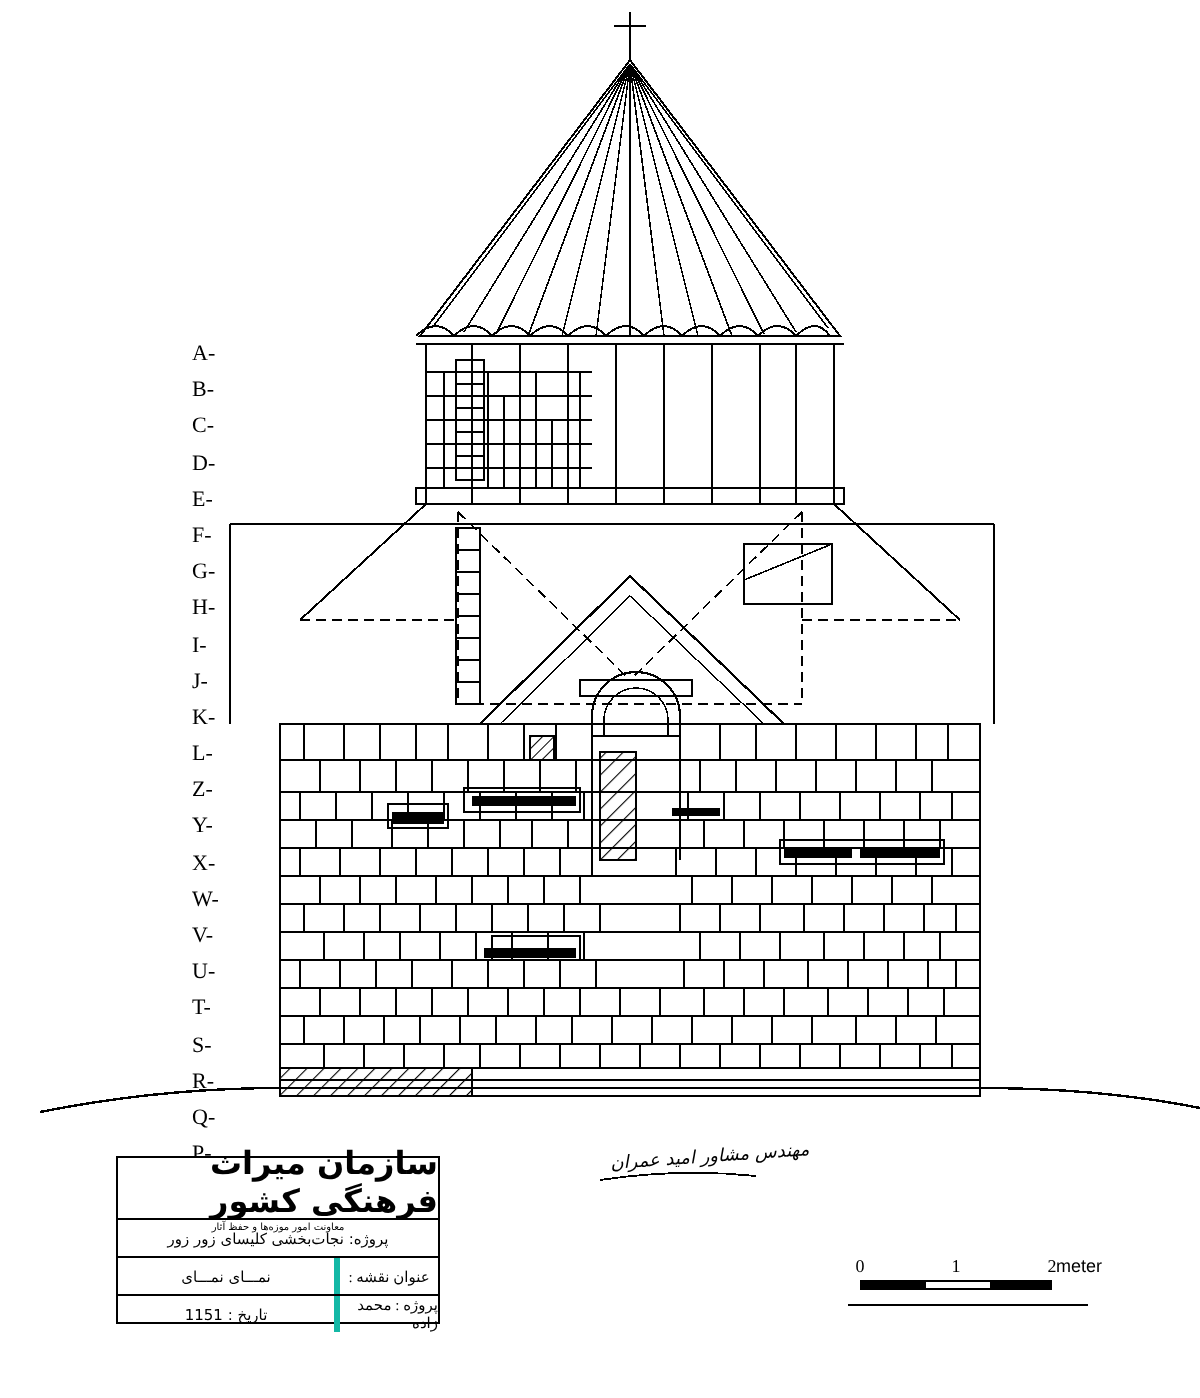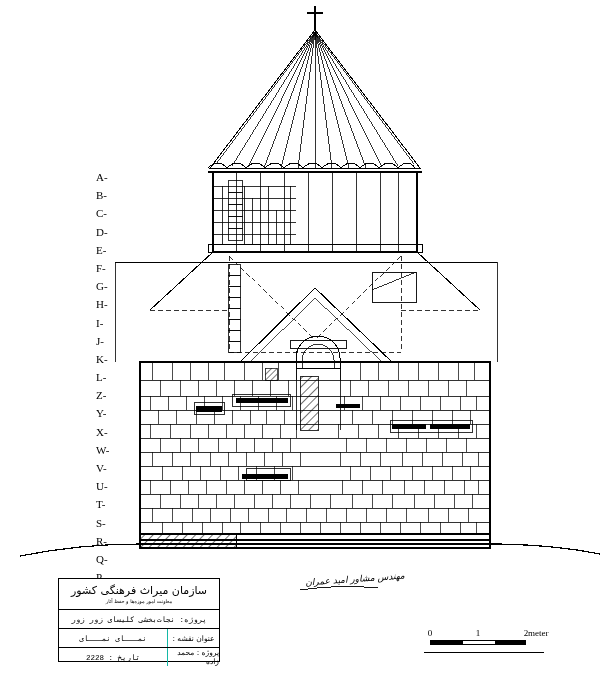--- a/index.html
+++ b/index.html
@@ -57,52 +57,52 @@
   .tb-head {
     height: 30px;
     border-bottom: 1px solid #000;
     display: flex;
     flex-direction: column;
     align-items: center;
     justify-content: center;
     gap: 1px;
   }
   .tb-head .org {
-    font-size: 11px;
-    font-weight: normal;
+    font-size: 16px;
+    font-weight: bold;
     letter-spacing: .5px;
   }
   .tb-head .sub {
     font-size: 5px;
   }
   .tb-row {
     height: 18px;
     border-bottom: 1px solid #000;
     display: flex;
     align-items: center;
     font-size: 7.5px;
   }
   .tb-row:last-child { border-bottom: none; }
   .tb-key {
     width: 52px;
     height: 100%;
-    border-left: 1px solid #14b8a6;
+    border-left: 3px solid #14b8a6;
     display: flex;
     align-items: center;
     justify-content: center;
     box-sizing: border-box;
+    font-family: Liberation Serif, serif;
   }
   .tb-val {
     flex: 1;
     display: flex;
     align-items: center;
     justify-content: center;
     padding: 0 2px;
     box-sizing: border-box;
-    font-family: Liberation Mono, monospace;
   }
   .tb-row.split .tb-val { justify-content: center; }
   .signature {
     position: absolute;
     left: 300px;
     top: 574px;
     width: 110px;
     text-align: center;
     font-family: "DejaVu Sans", sans-serif;
     font-size: 9px;
@@ -140,21 +140,21 @@
     top: -2px;
     font-size: 9px;
     font-family: "Liberation Serif", serif;
     transform: translateX(-50%);
   }
   .scalebar .unit {
     position: absolute;
     left: 104px;
     top: -2px;
     font-size: 9px;
-    font-family: Liberation Serif, serif;
+    font-family: Liberation Sans, sans-serif;
   }
   .scalebar .rule {
     position: absolute;
     left: 0;
     top: 22px;
     width: 120px;
     height: 0;
     border-top: 1px solid #000;
   }
 </style>
@@ -591,21 +591,21 @@
     </div>
     <div class="tb-row">
       <div class="tb-val">پروژه: نجات‌بخشی کلیسای زور زور</div>
     </div>
     <div class="tb-row split">
       <div class="tb-key">عنوان نقشه :</div>
       <div class="tb-val">نمـــای نمـــای</div>
     </div>
     <div class="tb-row split">
       <div class="tb-key">پروژه : محمد زاده</div>
-      <div class="tb-val">تاریخ : 2228</div>
+      <div class="tb-val">تاریخ : 1151</div>
     </div>
   </div>
 
   <div class="signature">مهندس مشاور امید عمران</div>
 
   <div class="scalebar">
     <div class="ticks">
       <span class="lab" style="left:6px">0</span>
       <span class="lab" style="left:54px">1</span>
       <span class="lab" style="left:102px">2</span>

